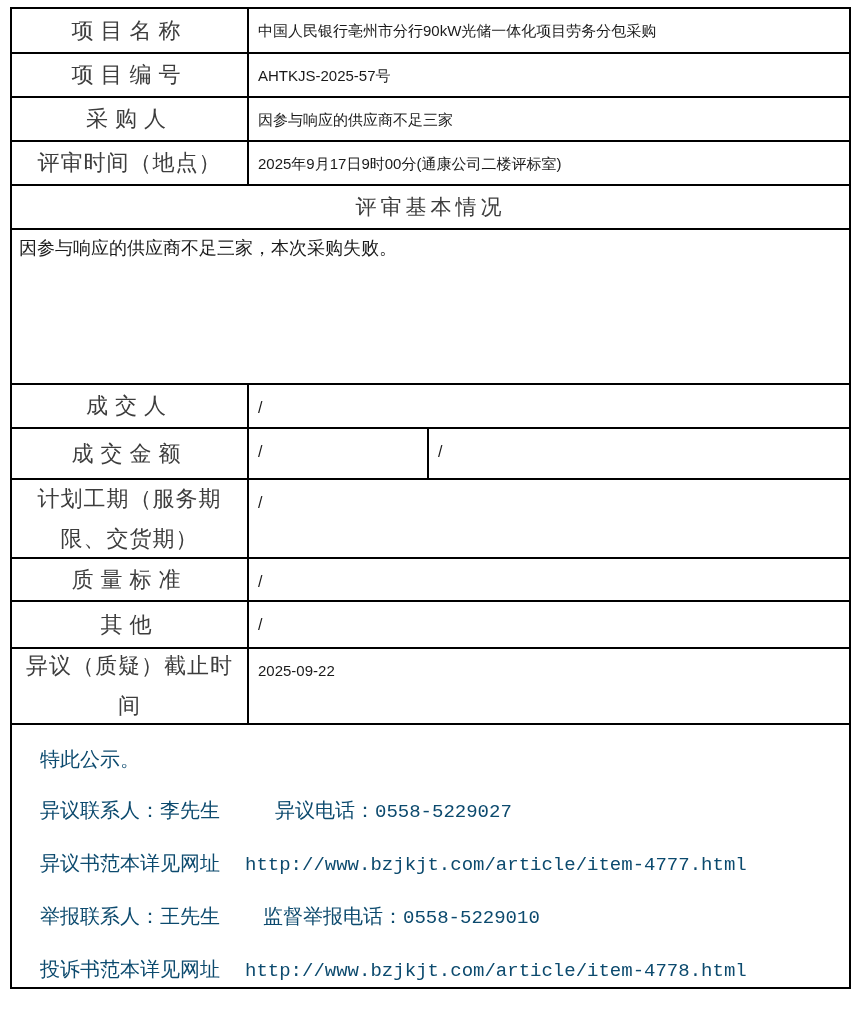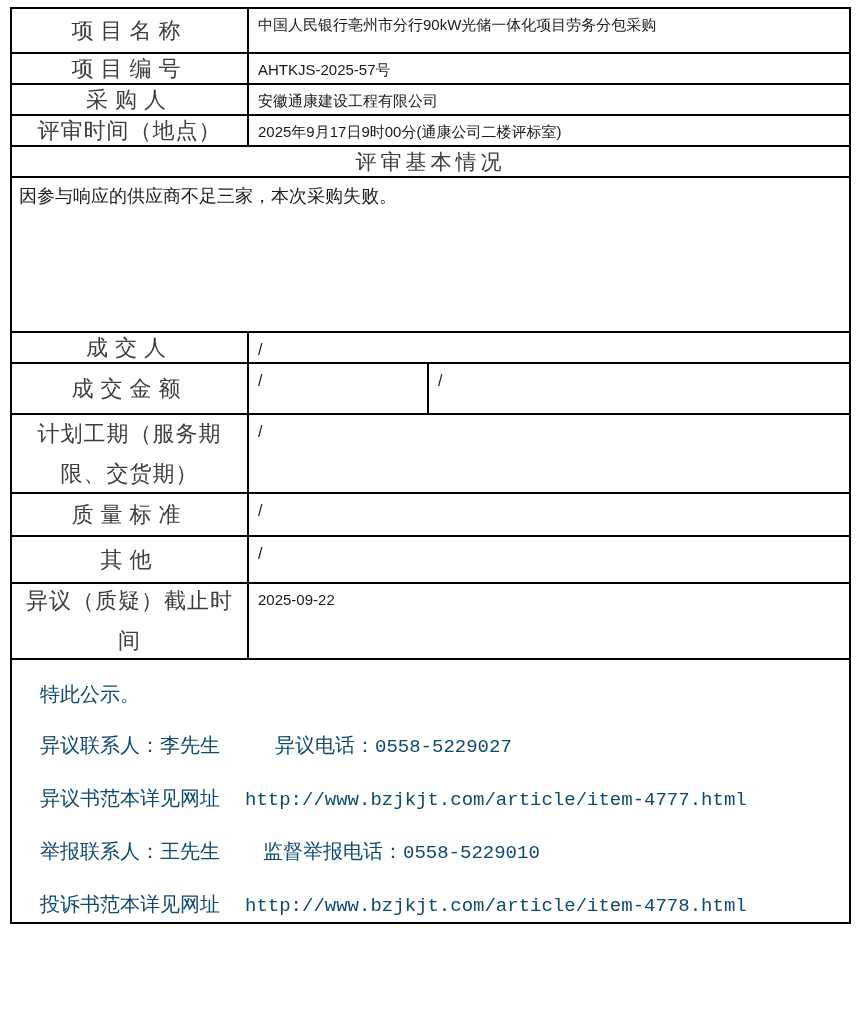--- a/index.html
+++ b/index.html
@@ -23,21 +23,21 @@
     display: flex; align-items: center; justify-content: center;
     font-family: "Liberation Serif", "DejaVu Serif", serif;
     font-size: 22px; color: #3d3d3d; text-align: center;
     line-height: 1.8; white-space: pre-line;
   }
   .ls-wide  { letter-spacing: 7px; }
   .ls-tight { letter-spacing: 1px; }
 
   
   .value-cell {
-    flex: 1 1 auto; padding: 6px 9px;
+    flex: 1 1 auto; padding: 12px 9px;
     font-size: 15px; color: #1a1a1a; line-height: 1.35;
     text-align: left;
   }
   .slash { font-size: 16px; }
 
   
   .full-cell { flex: 1 1 auto; }
   .section-header {
     display: flex; align-items: center; justify-content: center;
     font-family: "Liberation Serif", "DejaVu Serif", serif;
@@ -51,21 +51,21 @@
   
   .amount-value { flex: 0 0 180px; border-right: 2px solid #000; }
   .tax-label {
     flex: 0 0 226px; border-right: 2px solid #000;
     display: flex; align-items: center; justify-content: center;
     font-family: "Liberation Serif", "DejaVu Serif", serif;
     font-size: 21px; letter-spacing: 3px; color: #3d3d3d;
   }
 
   
-  .h43{height:43px}.h45{height:31px}.h47{height:47px}.h51{height:51px}
+  .h43{height:43px}.h45{height:44px}.h47{height:47px}.h51{height:51px}
   .h79{height:79px}.h76{height:76px}.h155{height:155px}.h264{height:264px}
 
   
   .footer-cell {
     padding: 24px 10px 0 28px;
     font-family: "Liberation Serif", "DejaVu Serif", serif;
     font-size: 20px; color: #0c4a6e;
   }
   .f-line { display: flex; align-items: baseline; line-height: 20px; margin-bottom: 31px; white-space: nowrap; }
   .mono { font-family: "Liberation Mono", "DejaVu Sans Mono", monospace; font-size: 19px; letter-spacing: 0; }
@@ -83,21 +83,21 @@
     <div class="cell value-cell">中国人民银行亳州市分行90kW光储一体化项目劳务分包采购</div>
   </div>
 
   <div class="row h45">
     <div class="cell label-cell ls-wide">项目编号</div>
     <div class="cell value-cell">AHTKJS-2025-57号</div>
   </div>
 
   <div class="row h45">
     <div class="cell label-cell ls-wide">采购人</div>
-    <div class="cell value-cell">安徽通康建设工程有限公司</div>
+    <div class="cell value-cell">因参与响应的供应商不足三家</div>
   </div>
 
   <div class="row h45">
     <div class="cell label-cell ls-tight">评审时间（地点）</div>
     <div class="cell value-cell">2025年9月17日9时00分(通康公司二楼评标室)</div>
   </div>
 
   <div class="row h45">
     <div class="cell full-cell section-header">评审基本情况</div>
   </div>

